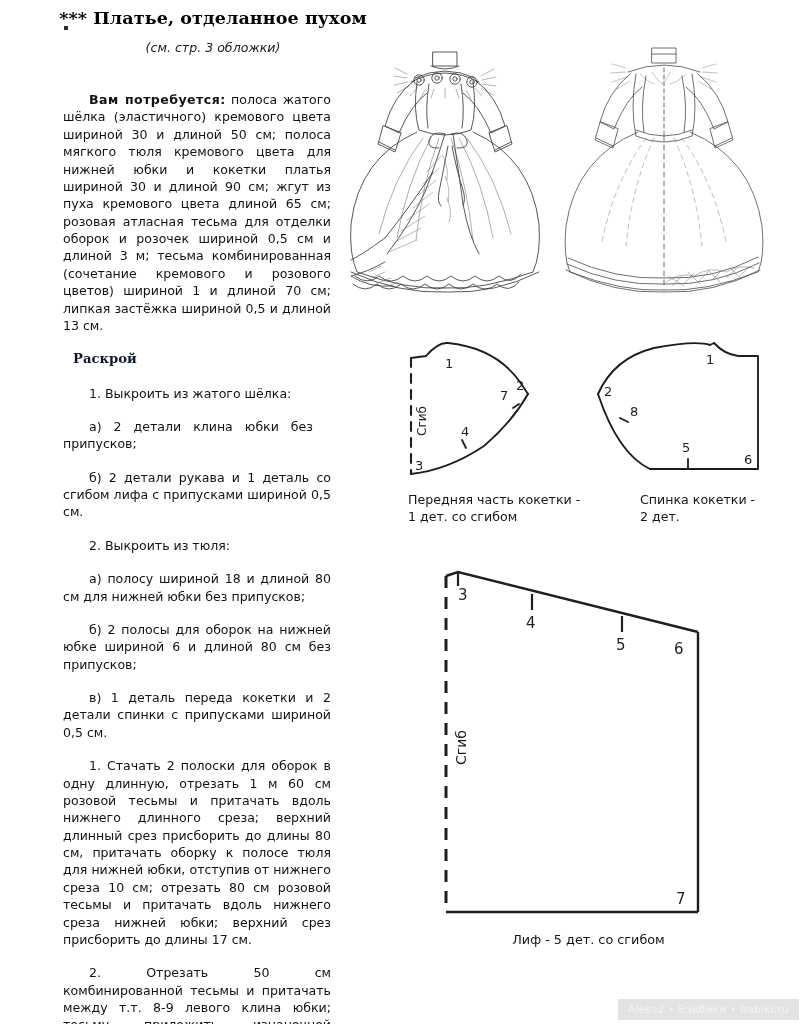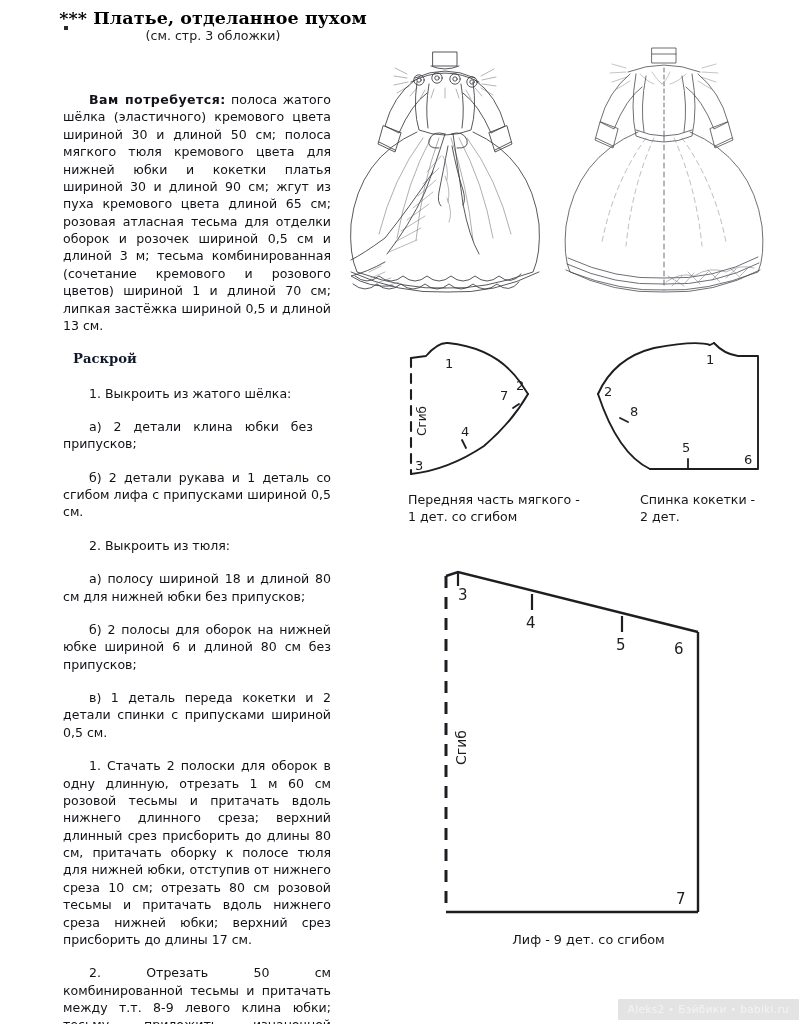--- a/index.html
+++ b/index.html
@@ -12,21 +12,21 @@
   .page{position:relative;width:805px;height:1024px;background:#fff;}
 
   
   .title-block{position:absolute;left:48px;top:8px;width:330px;text-align:center;}
   .doc-title{
     font-family:"DejaVu Serif","Liberation Serif",serif;
     font-weight:bold;font-size:17.5px;letter-spacing:.1px;
     line-height:1.15;color:#000;white-space:nowrap;
   }
   .doc-subtitle{
-    font-size:12.6px;margin-top:0;color:#1b1c20;font-weight:400;
+    font-size:12.6px;margin-top:12px;color:#1b1c20;font-weight:400;font-style:italic;
   }
 
   
   .col-left{
     position:absolute;left:47px;top:75px;width:300px;
     font-size:12.55px;line-height:1.385;color:#111217;
     text-align:justify;
   }
   .col-left p{margin:16px;}
   .col-left .lead{text-indent:26px;}
@@ -248,21 +248,21 @@
 
       <text x="114" y="28" font-family="DejaVu Sans, sans-serif" font-size="13" fill="#1e1e22" stroke="none">1</text>
       <text x="12" y="60" font-family="DejaVu Sans, sans-serif" font-size="13" fill="#1e1e22" stroke="none">2</text>
       <text x="38" y="80" font-family="DejaVu Sans, sans-serif" font-size="13" fill="#1e1e22" stroke="none">8</text>
       <text x="90" y="116" font-family="DejaVu Sans, sans-serif" font-size="13" fill="#1e1e22" stroke="none">5</text>
       <text x="152" y="128" font-family="DejaVu Sans, sans-serif" font-size="13" fill="#1e1e22" stroke="none">6</text>
     </svg>
   </div>
 
   <div class="cap cap-front">
-    <div>Передняя часть мягкого -</div>
+    <div>Передняя часть кокетки -</div>
     <div>1 дет. со сгибом</div>
   </div>
 
   <div class="cap cap-back">
     <div>Спинка кокетки -</div>
     <div>2 дет.</div>
   </div>
 
   <div class="piece bodice">
     <svg viewBox="0 0 305 370" xmlns="http://www.w3.org/2000/svg" fill="none" stroke="#1e1e22" stroke-width="2.4" stroke-linecap="butt" stroke-linejoin="miter">
@@ -283,17 +283,17 @@
       <text x="22" y="40" font-family="DejaVu Sans, sans-serif" font-size="15" fill="#1e1e22" stroke="none">3</text>
       <text x="90" y="68" font-family="DejaVu Sans, sans-serif" font-size="15" fill="#1e1e22" stroke="none">4</text>
       <text x="180" y="90" font-family="DejaVu Sans, sans-serif" font-size="15" fill="#1e1e22" stroke="none">5</text>
       <text x="238" y="94" font-family="DejaVu Sans, sans-serif" font-size="15" fill="#1e1e22" stroke="none">6</text>
       <text x="240" y="344" font-family="DejaVu Sans, sans-serif" font-size="15" fill="#1e1e22" stroke="none">7</text>
 
       <text x="30" y="205" font-family="DejaVu Sans, sans-serif" font-size="14" fill="#1e1e22" stroke="none" transform="rotate(-90 30 205)">Сгиб</text>
     </svg>
   </div>
 
-  <div class="cap cap-bodice">Лиф - 9 дет. со сгибом</div>
+  <div class="cap cap-bodice">Лиф - 5 дет. со сгибом</div>
 
   <div class="watermark">Aleks2 • Бэйбики • babiki.ru</div>
 
 </div>
 
 </body></html>

